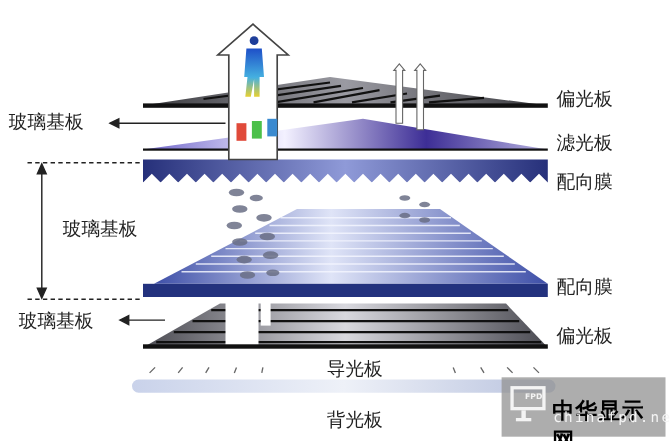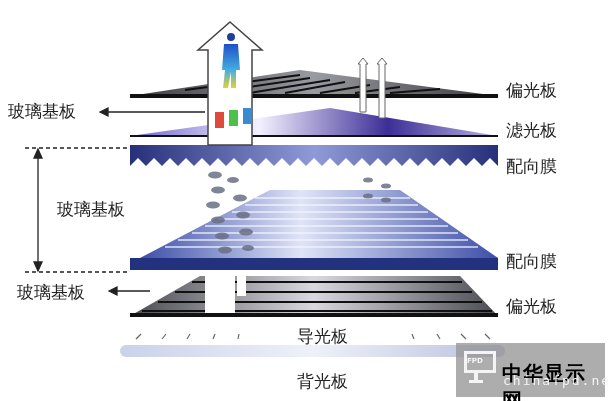--- a/index.html
+++ b/index.html
@@ -1,21 +1,21 @@
 <!DOCTYPE html>
 <html><head>
 <meta charset="utf-8">
 <style>
   html,body{margin:0;padding:0;background:#fff;}
   body{width:611px;height:401px;position:relative;overflow:hidden;font-family:"DejaVu Sans","Liberation Sans",sans-serif;}
   .stage{position:absolute;left:0;top:0;width:611px;height:299px;}
   .lbl{position:absolute;font-size:17px;color:#222;white-space:nowrap;line-height:1;}
   .wm{position:absolute;left:456px;top:343px;width:149px;height:54px;background:rgba(150,150,150,0.78);}
   .wm-monitor{position:absolute;left:8px;top:8px;width:32px;height:22px;border:3px solid #f4f4f4;box-sizing:border-box;}
-  .wm-monitor-text{position:absolute;left:0;right:0;top:3px;text-align:left;font-size:7px;font-weight:bold;color:#f4f4f4;}
+  .wm-monitor-text{position:absolute;left:0;right:0;top:3px;text-align:right;font-size:7px;font-weight:bold;color:#f4f4f4;}
   .wm-stand{position:absolute;left:18px;top:30px;width:4px;height:7px;background:#f4f4f4;}
   .wm-base{position:absolute;left:13px;top:37px;width:14px;height:3px;background:#f4f4f4;}
   .wm-cn{position:absolute;left:46px;top:17px;font-size:20px;font-weight:bold;color:#000000;letter-spacing:1px;}
   .wm-en{position:absolute;left:47px;top:30px;font-size:13px;color:#f4f4f4;letter-spacing:2px;font-family:"DejaVu Sans Mono",monospace;}
 </style>
 </head>
 <body>
 
 <div class="stage">
 <svg width="611" height="401" viewBox="0 0 611 401" xmlns="http://www.w3.org/2000/svg">

